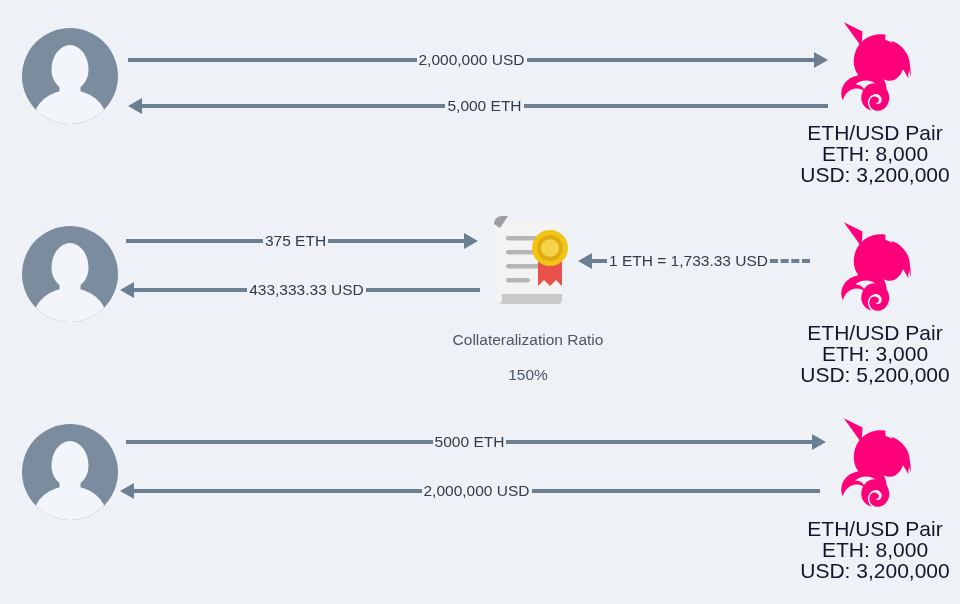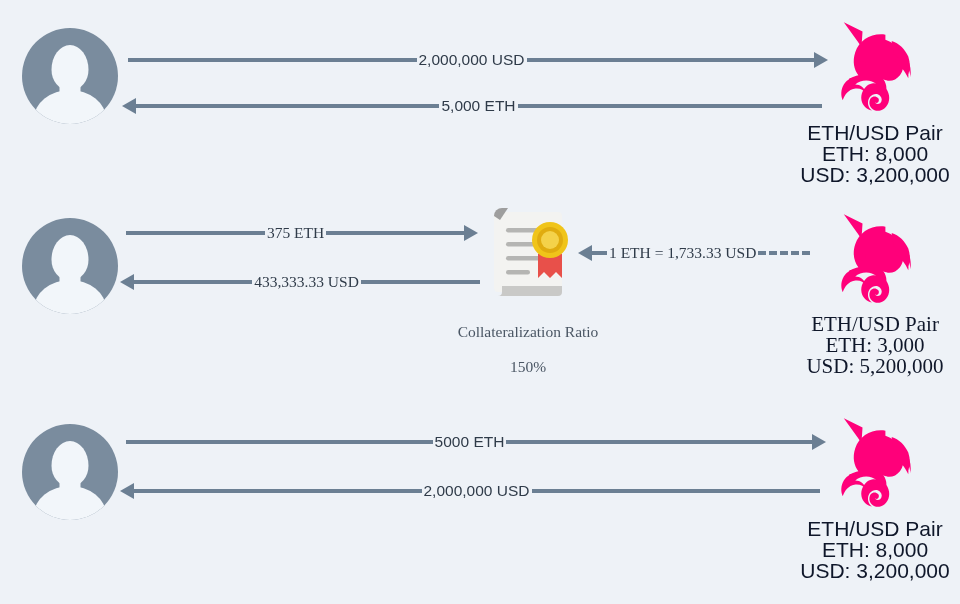--- a/index.html
+++ b/index.html
@@ -20,21 +20,21 @@
     height: 604px;
   }
 
   
   .row {
     position: absolute;
     left: 0;
     width: 960px;
   }
   #row-1 { top: 0px;   height: 200px; }
-  #row-2 { top: 192px; height: 200px; font-family: Liberation Serif, serif; }
+  #row-2 { top: 200px; height: 200px; }
   #row-3 { top: 400px; height: 204px; }
 
   
   .avatar {
     position: absolute;
     width: 96px;
     height: 96px;
     border-radius: 50%;
     background: #7a8c9e;
     overflow: hidden;
@@ -159,21 +159,21 @@
       <div class="body"></div>
     </div>
 
     <div class="arrow" style="left:128px; top:47px; width:700px;">
       <div class="line"></div>
       <div class="lbl">2,000,000 USD</div>
       <div class="line"></div>
       <div class="head-right"></div>
     </div>
 
-    <div class="arrow" style="left:122px; top:93px; width:700px;">
+    <div class="arrow" style="left:128px; top:93px; width:700px;">
       <div class="head-left"></div>
       <div class="line"></div>
       <div class="lbl">5,000 ETH</div>
       <div class="line"></div>
     </div>
 
     <div class="uni-node" style="left:790px; top:18px;">
       <svg class="uni-logo" viewBox="0 0 100 100">
         <g fill="#ff007a">
           <path d="M38 13 L20 4 L33 22 L37 28 Z"></path>

